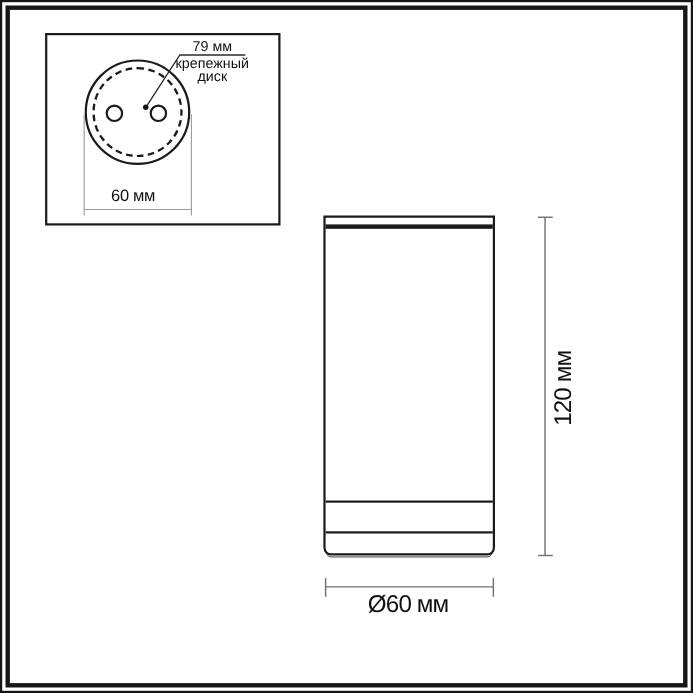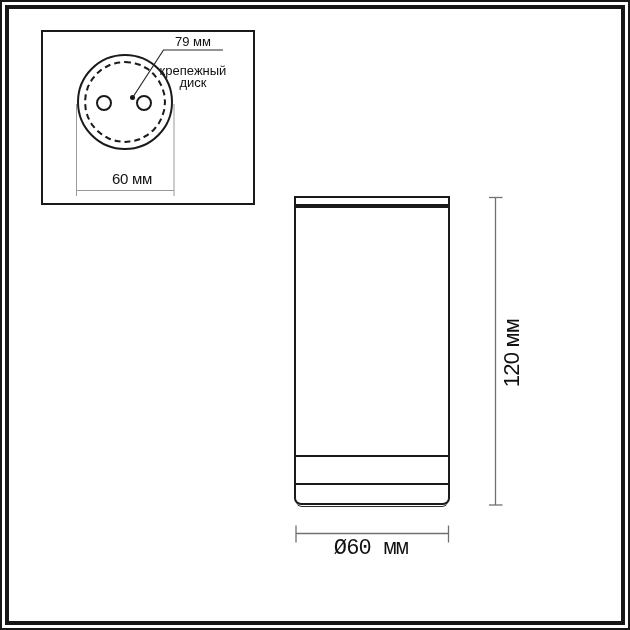--- a/index.html
+++ b/index.html
@@ -35,24 +35,24 @@
   .cyl-line-a{top:257px;height:2px;}
   .cyl-line-b{top:285px;height:2px;}
   .bottom-rim{left:296px;top:501px;width:152px;height:6px;border-bottom:1.5px solid #2a2a2a;border-radius:0 0 6px 6px;}
 
   
   .line-layer{left:0;top:0;width:630px;height:630px;pointer-events:none;}
 
   
   .lbl{position:absolute;box-sizing:border-box;text-align:center;white-space:nowrap;color:#111;}
   .callout-value{left:163px;top:34px;width:60px;font-size:13px;line-height:15px;}
-  .callout-name{left:149px;top:65px;width:88px;font-size:13px;line-height:12px;white-space:normal;}
+  .callout-name{left:149px;top:52px;width:88px;font-size:13px;line-height:12px;white-space:normal;}
   .callout-name span{display:block;}
-  .inset-width-label{left:92px;top:170px;width:80px;font-size:15px;letter-spacing:-0.3px;text-align:center;}
-  .dia-label{left:306px;top:536px;width:130px;font-size:22px;letter-spacing:-0.8px;font-family:Liberation Mono, monospace;}
+  .inset-width-label{left:81px;top:170px;width:80px;font-size:15px;letter-spacing:-0.3px;text-align:center;}
+  .dia-label{left:306px;top:536px;width:130px;font-size:22px;letter-spacing:-0.8px;}
   .height-label{
     left:452px;top:341px;width:120px;height:24px;
     font-size:22px;letter-spacing:-0.8px;line-height:24px;
     transform:rotate(-90deg);transform-origin:center center;
   }
 </style>
 </head>
 <body>
 
 <div class="abs frame-outer"></div>

